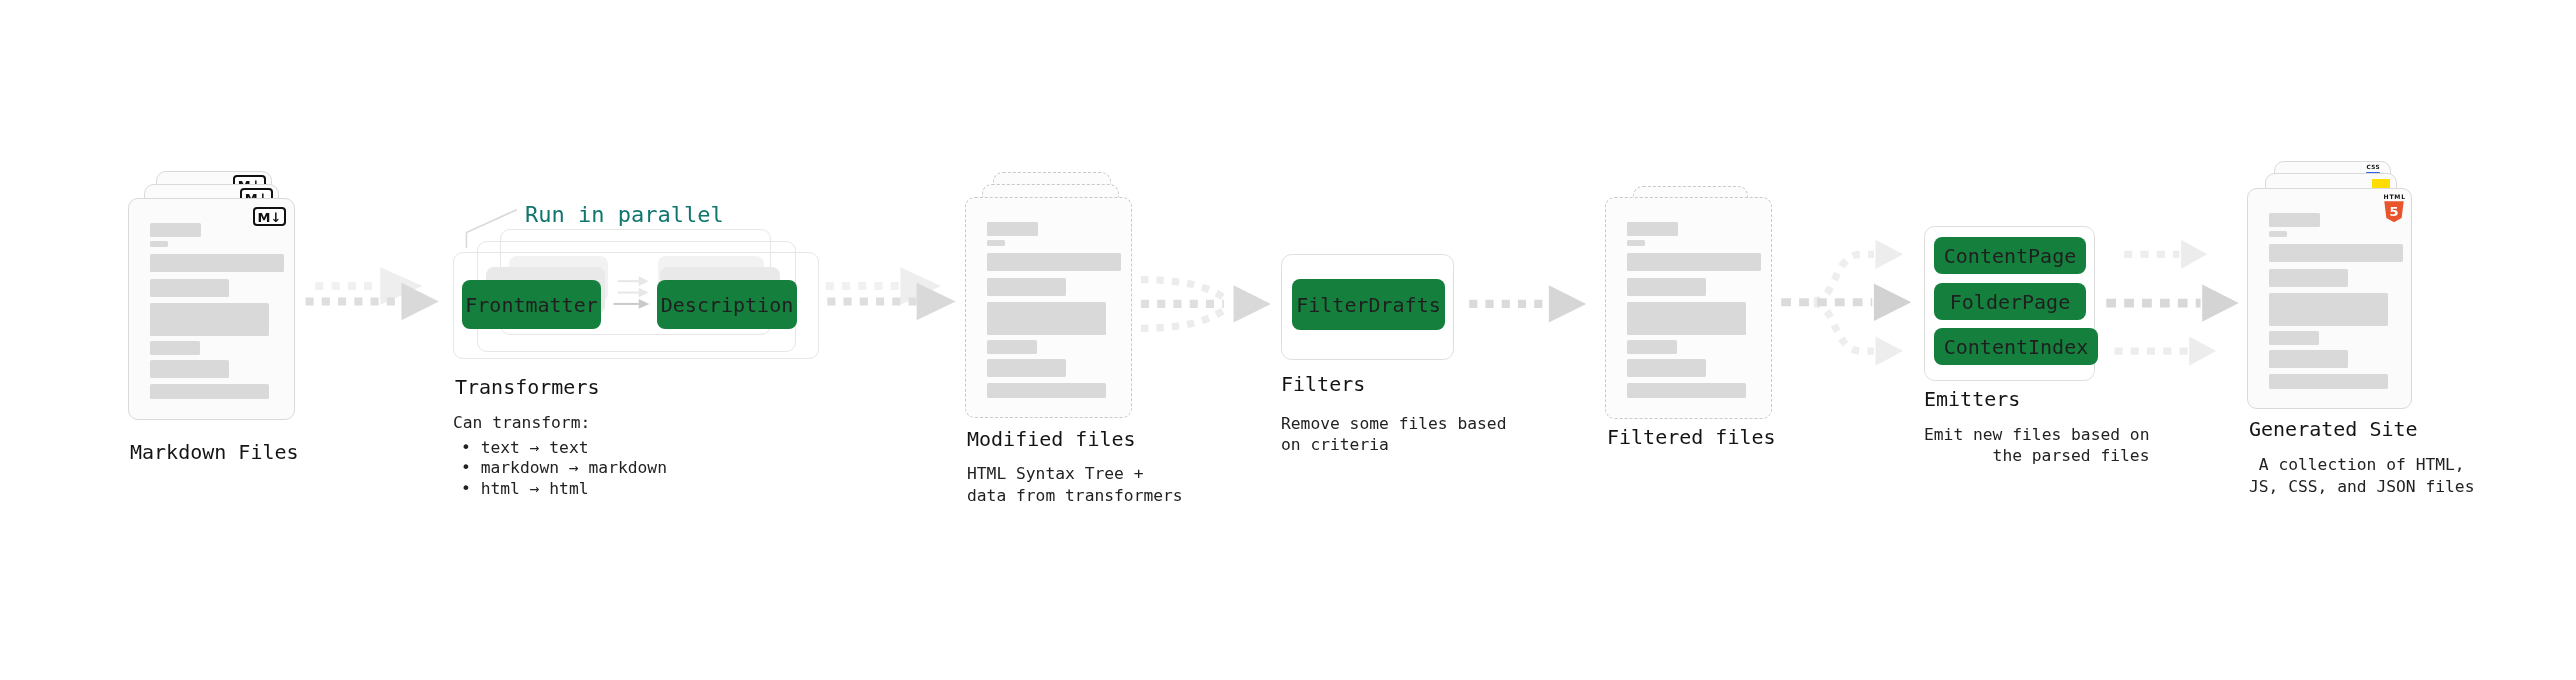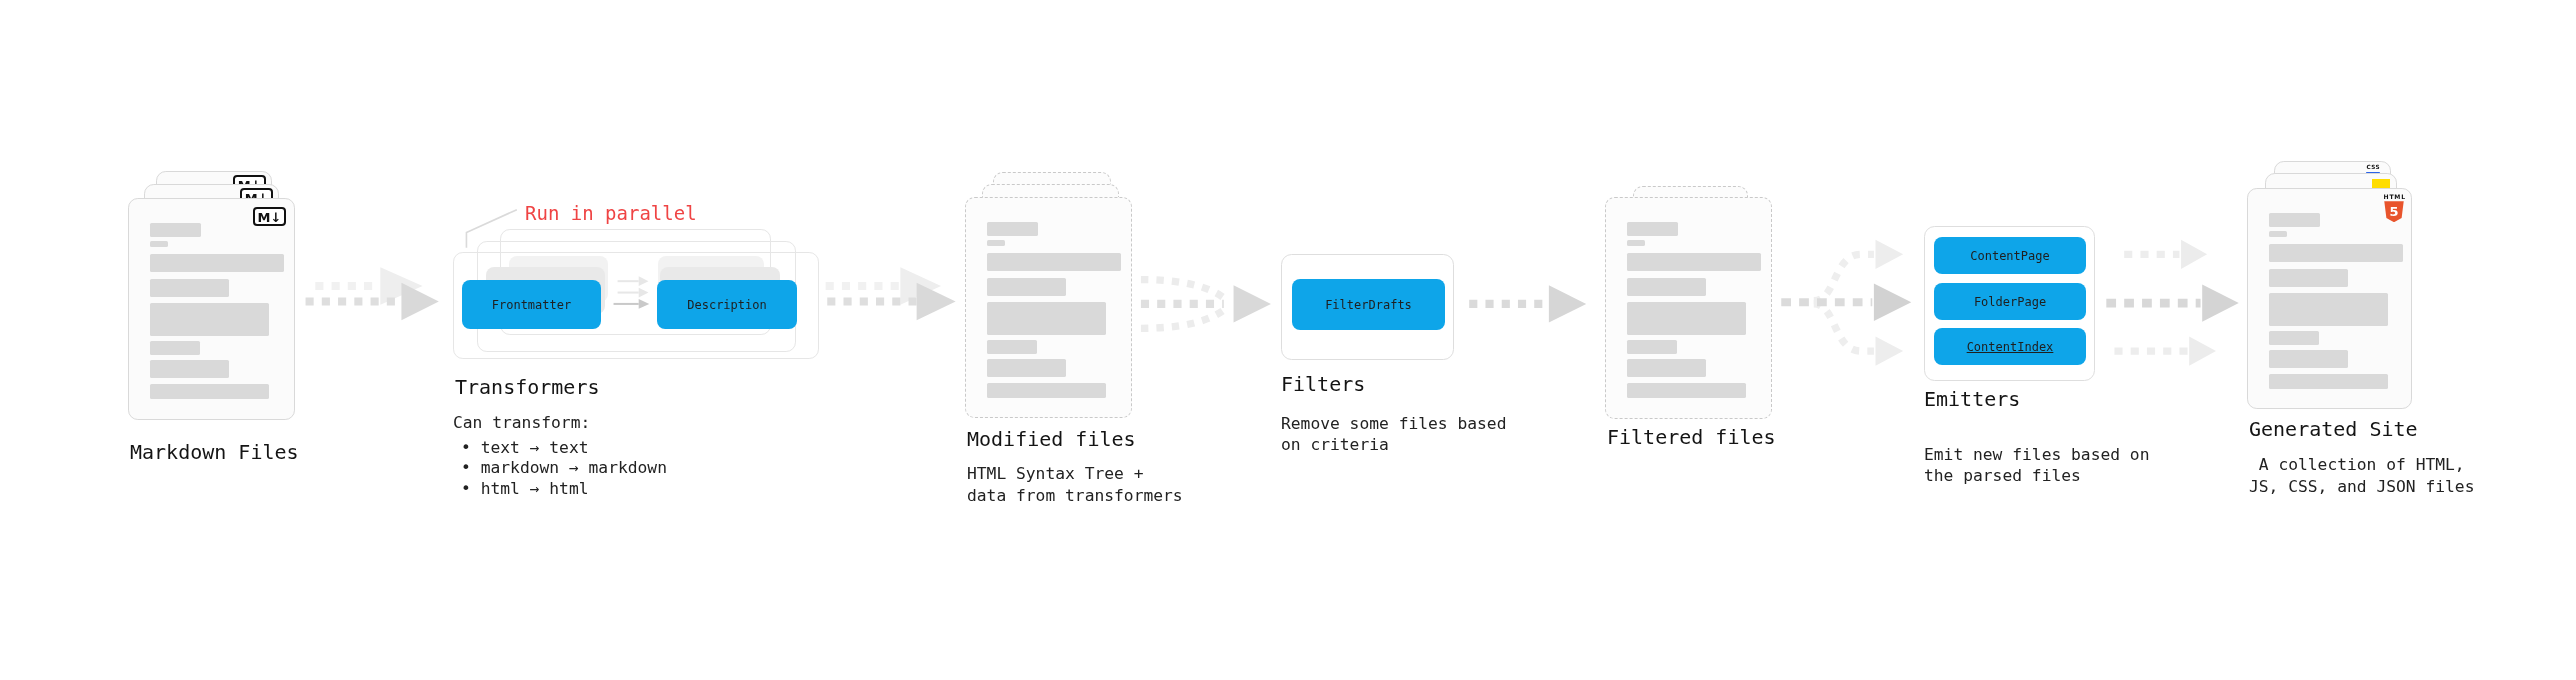--- a/index.html
+++ b/index.html
@@ -57,32 +57,32 @@
     background:#e8542c;
     clip-path:polygon(0 0,100% 0,89% 80%,50% 100%,11% 80%);
     color:#fff;font-size:13px;font-weight:bold;
     display:flex;align-items:center;justify-content:center;
     font-family:"DejaVu Sans",sans-serif;
   }
   
   .obox{position:absolute;border:1.6px solid #e6e6e6;border-radius:9.8px;background:transparent;box-sizing:border-box;}
   .cbox{position:absolute;border:1.6px solid #dedede;border-radius:10.6px;background:#ffffff;box-sizing:border-box;}
   .gbox{
-    position:absolute;background:#0ea5e9;border-radius:8.1px;
+    position:absolute;background:#15803d;border-radius:8.1px;
     display:flex;align-items:center;justify-content:center;
-    font-size:12px;color:#1f1f1f;box-sizing:border-box;text-align:center;
+    font-size:20px;color:#1f1f1f;box-sizing:border-box;text-align:center;
   }
   .ghost1{position:absolute;background:#e9e9e9;border-radius:8.1px;}
   .ghost2{position:absolute;background:#f2f2f2;border-radius:8.1px;}
   
   .heading{position:absolute;font-size:20px;line-height:24.4px;color:#141414;white-space:nowrap;}
   .desc{position:absolute;font-size:16.3px;line-height:21px;color:#222;white-space:nowrap;}
   .desc.tight{line-height:20.3px;}
   .desc .bullet{padding-left:8.1px;}
-  .annot{position:absolute;font-size:19px;color:#ef4444;white-space:nowrap;}
+  .annot{position:absolute;font-size:22px;color:#0f766e;white-space:nowrap;}
   .arrows{position:absolute;left:0;top:0;}
 </style>
 </head>
 <body>
 
 <div class="canvas">
 
   <svg class="arrows" width="2576" height="681" viewBox="0 0 3170 838">
 
     <g>
@@ -217,23 +217,23 @@
     <div class="line l5"></div>
     <div class="line l6"></div>
     <div class="line l7"></div>
     <div class="line l8"></div>
   </div>
   <div class="heading" style="left:1607px;top:425px;">Filtered files</div>
 
   <div class="cbox" style="left:1924px;top:226px;width:171px;height:155px;"></div>
   <div class="gbox" style="left:1934px;top:237px;width:152px;height:37px;">ContentPage</div>
   <div class="gbox" style="left:1934px;top:283px;width:152px;height:37px;">FolderPage</div>
-  <div class="gbox" style="left:1934px;top:328px;width:152px;height:37px;text-decoration:underline;">ContentIndex</div>
+  <div class="gbox" style="left:1934px;top:328px;width:164px;height:37px;">ContentIndex</div>
   <div class="heading" style="left:1924px;top:387px;">Emitters</div>
-  <div class="desc" style="left:1924px;top:444px;">
+  <div class="desc" style="left:1924px;top:424px;text-align:right;">
     <div>Emit new files based on</div>
     <div>the parsed files</div>
   </div>
 
   <div class="doc" style="left:2274px;top:161px;width:117px;height:222px;">
     <div class="css-badge">
       <span class="word">CSS</span>
       <div class="bar"></div>
     </div>
   </div>

